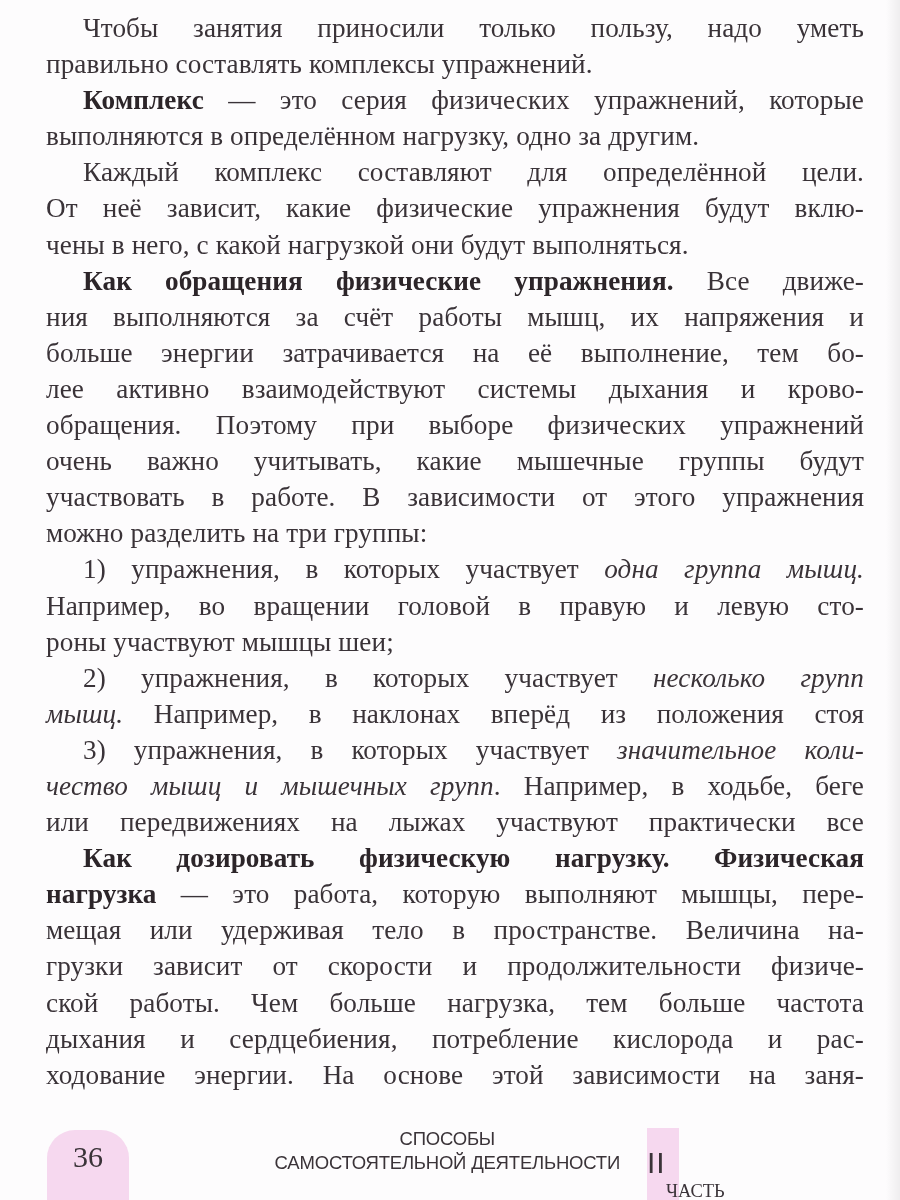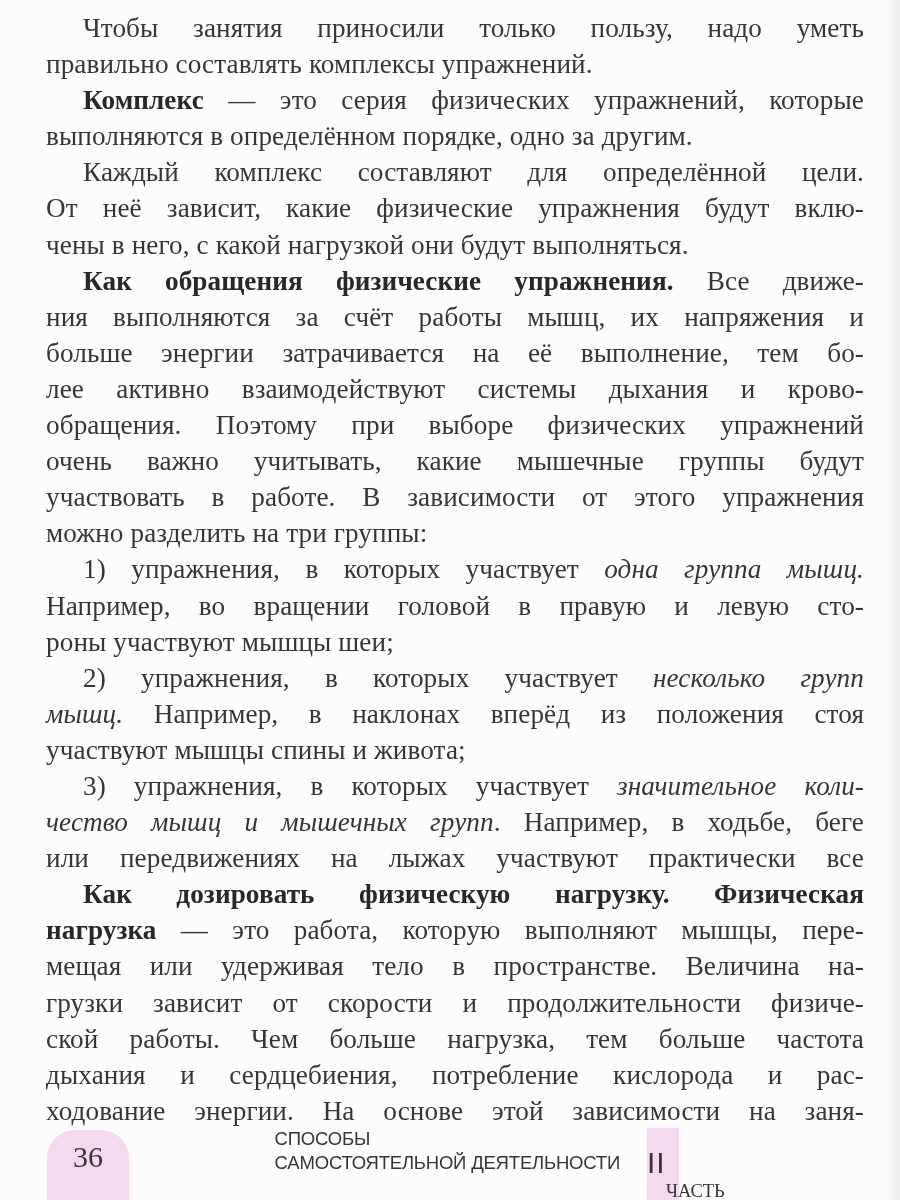--- a/index.html
+++ b/index.html
@@ -31,21 +31,21 @@
   .footer { position: absolute; left: 0; top: 1120px; width: 900px; height: 80px; }
   .page-tab {
     position: absolute; left: 47px; top: 10px; width: 82px; height: 70px;
     background: #f6d8ef; border-radius: 28px 28px 0 0;
   }
   .page-number {
     position: absolute; left: 0; width: 82px; top: 10px; text-align: center;
     font-size: 30px; color: #3a3338;
   }
   .section-title {
-    position: absolute; right: 280px; top: 7px; text-align: left;
+    position: absolute; right: 280px; top: 7px; text-align: center;
     font-family: "Liberation Sans", "DejaVu Sans", sans-serif;
     font-size: 18.5px; line-height: 24px; color: #3a3338;
     letter-spacing: -0.2px;
   }
   .part-tab {
     position: absolute; left: 647px; top: 8px; width: 32px; height: 72px;
     background: #f6d8ef;
   }
   .part-numeral {
     position: absolute; left: 0; width: 32px; top: 20px; 
@@ -60,38 +60,37 @@
 </style>
 </head>
 <body>
 
 <div class="page-shadow"></div>
 
 <div class="body-text" id="body-text">
     <span class="line indent"><span>Чтобы занятия приносили только пользу, надо уметь</span></span>
     <span class="line last"><span>правильно составлять комплексы упражнений.</span></span>
     <span class="line indent"><b>Комплекс</b><span> — это серия физических упражнений, которые</span></span>
-    <span class="line last"><span>выполняются в определённом порядке, одно за другим.</span></span>
+    <span class="line last"><span>выполняются в определённом нагрузку, одно за другим.</span></span>
     <span class="line indent"><span>Каждый комплекс составляют для определённой цели.</span></span>
     <span class="line"><span>От неё зависит, какие физические упражнения будут вклю-</span></span>
     <span class="line last"><span>чены в него, с какой нагрузкой они будут выполняться.</span></span>
     <span class="line indent"><b>Как обращения физические упражнения.</b><span> Все движе-</span></span>
     <span class="line"><span>ния выполняются за счёт работы мышц, их напряжения и</span></span>
     <span class="line"><span>больше энергии затрачивается на её выполнение, тем бо-</span></span>
     <span class="line"><span>лее активно взаимодействуют системы дыхания и крово-</span></span>
     <span class="line"><span>обращения. Поэтому при выборе физических упражнений</span></span>
     <span class="line"><span>очень важно учитывать, какие мышечные группы будут</span></span>
     <span class="line"><span>участвовать в работе. В зависимости от этого упражнения</span></span>
     <span class="line last"><span>можно разделить на три группы:</span></span>
     <span class="line indent"><span>1) упражнения, в которых участвует </span><i>одна группа мышц.</i></span>
     <span class="line"><span>Например, во вращении головой в правую и левую сто-</span></span>
     <span class="line last"><span>роны участвуют мышцы шеи;</span></span>
     <span class="line indent"><span>2) упражнения, в которых участвует </span><i>несколько групп</i></span>
     <span class="line"><i>мышц.</i><span> Например, в наклонах вперёд из положения стоя</span></span>
-    <span class="line last"><span>участвуют мышцы спины и живота;</span></span>
     <span class="line indent"><span>3) упражнения, в которых участвует </span><i>значительное коли-</i></span>
     <span class="line"><i>чество мышц и мышечных групп</i><span>. Например, в ходьбе, беге</span></span>
     <span class="line"><span>или передвижениях на лыжах участвуют практически все</span></span>
     <span class="line indent"><b>Как дозировать физическую нагрузку. Физическая</b></span>
     <span class="line"><b>нагрузка</b><span> — это работа, которую выполняют мышцы, пере-</span></span>
     <span class="line"><span>мещая или удерживая тело в пространстве. Величина на-</span></span>
     <span class="line"><span>грузки зависит от скорости и продолжительности физиче-</span></span>
     <span class="line"><span>ской работы. Чем больше нагрузка, тем больше частота</span></span>
     <span class="line"><span>дыхания и сердцебиения, потребление кислорода и рас-</span></span>
     <span class="line"><span>ходование энергии. На основе этой зависимости на заня-</span></span>

